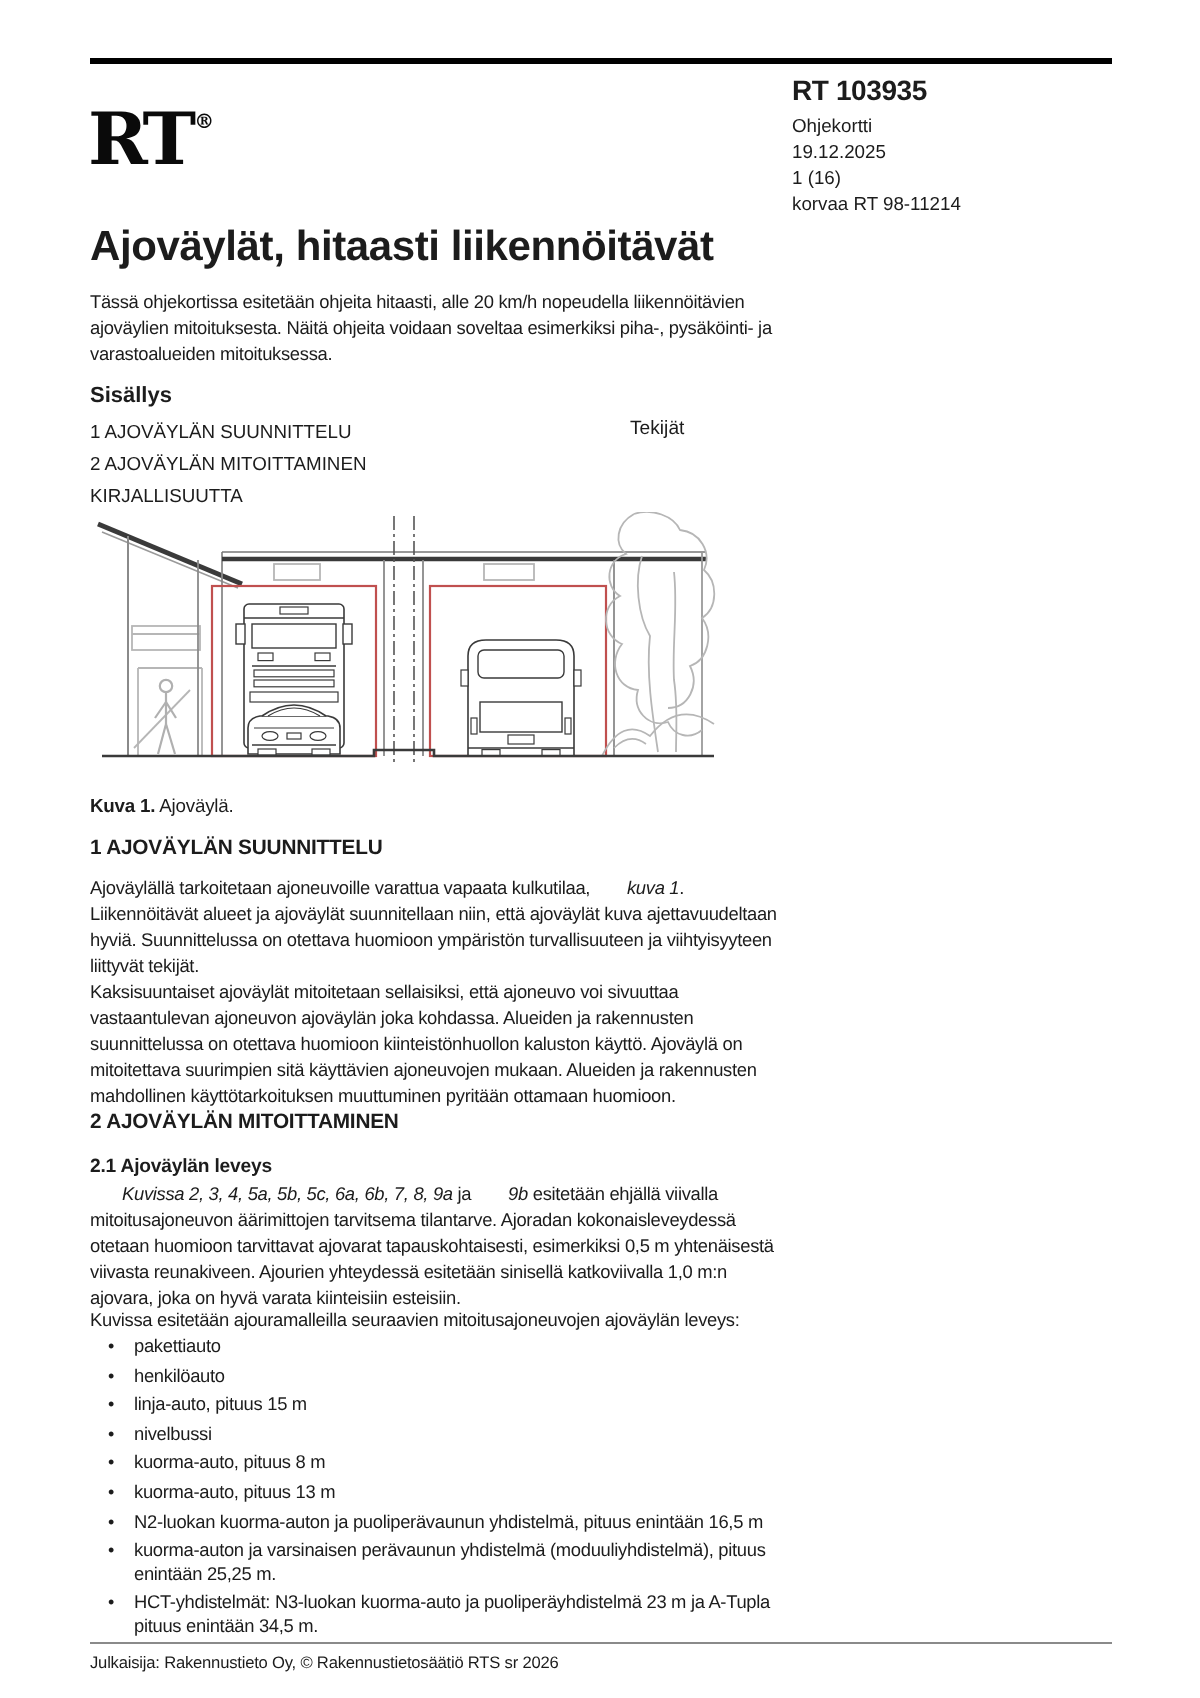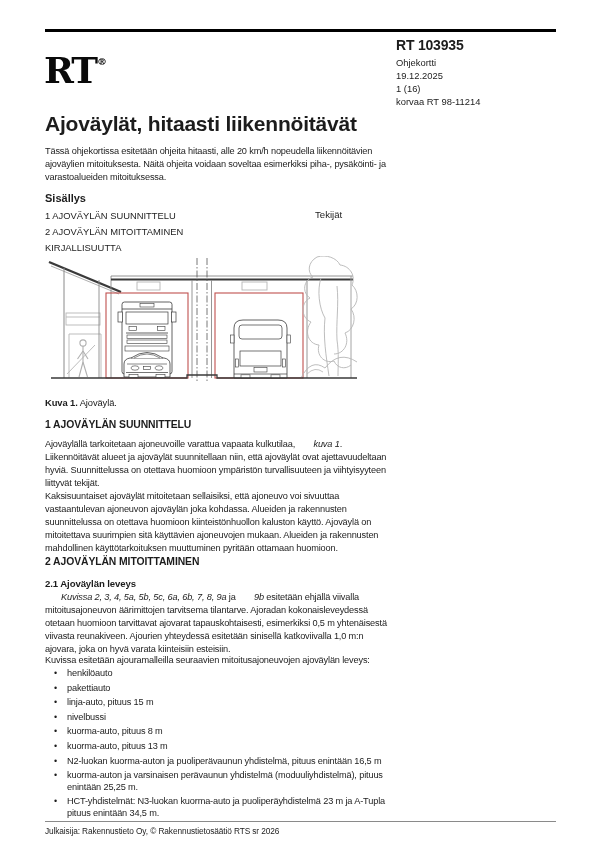--- a/index.html
+++ b/index.html
@@ -174,35 +174,35 @@
       <path d="M262,118 Q270,110 278,116" stroke-width="0.8"></path>
     </g>
 
     <path d="M6,122 L142,122 L142,119 L172,119 L172,122 L312,122" fill="none" stroke="#3a3a3a" stroke-width="1.3"></path>
   </svg>
 
   <div class="abs caption"><b>Kuva 1.</b><span> Ajoväylä.</span></div>
 
   <div class="abs h-sec h1">1 AJOVÄYLÄN SUUNNITTELU</div>
 
-  <div class="abs para p1"><span>Ajoväylällä tarkoitetaan ajoneuvoille varattua vapaata kulkutilaa, </span><span class="it">kuva 1</span><span>. Liikennöitävät alueet ja ajoväylät suunnitellaan niin, että ajoväylät ovat ajettavuudeltaan hyviä. Suunnittelussa on otettava huomioon ympäristön turvallisuuteen ja viihtyisyyteen liittyvät tekijät.</span></div>
+  <div class="abs para p1"><span>Ajoväylällä tarkoitetaan ajoneuvoille varattua vapaata kulkutilaa, </span><span class="it">kuva 1</span><span>. Liikennöitävät alueet ja ajoväylät suunnitellaan niin, että ajoväylät kuva ajettavuudeltaan hyviä. Suunnittelussa on otettava huomioon ympäristön turvallisuuteen ja viihtyisyyteen liittyvät tekijät.</span></div>
 
   <div class="abs para p2">Kaksisuuntaiset ajoväylät mitoitetaan sellaisiksi, että ajoneuvo voi sivuuttaa vastaantulevan ajoneuvon ajoväylän joka kohdassa. Alueiden ja rakennusten suunnittelussa on otettava huomioon kiinteistönhuollon kaluston käyttö. Ajoväylä on mitoitettava suurimpien sitä käyttävien ajoneuvojen mukaan. Alueiden ja rakennusten mahdollinen käyttötarkoituksen muuttuminen pyritään ottamaan huomioon.</div>
 
   <div class="abs h-sec h2">2 AJOVÄYLÄN MITOITTAMINEN</div>
 
   <div class="abs h21">2.1 Ajoväylän leveys</div>
 
   <div class="abs para p3"><span class="it">Kuvissa 2, 3, 4, 5a, 5b, 5c, 6a, 6b, 7, 8, 9a</span><span> ja </span><span class="it">9b</span><span> esitetään ehjällä viivalla mitoitusajoneuvon äärimittojen tarvitsema tilantarve. Ajoradan kokonaisleveydessä otetaan huomioon tarvittavat ajovarat tapauskohtaisesti, esimerkiksi 0,5 m yhtenäisestä viivasta reunakiveen. Ajourien yhteydessä esitetään sinisellä katkoviivalla 1,0 m:n ajovara, joka on hyvä varata kiinteisiin esteisiin.</span></div>
 
   <div class="abs para p4">Kuvissa esitetään ajouramalleilla seuraavien mitoitusajoneuvojen ajoväylän leveys:</div>
 
   <ul class="abs vlist">
+    <li>pakettiauto</li>
     <li>henkilöauto</li>
-    <li>pakettiauto</li>
     <li>linja-auto, pituus 15 m</li>
     <li>nivelbussi</li>
     <li>kuorma-auto, pituus 8 m</li>
     <li>kuorma-auto, pituus 13 m</li>
     <li>N2-luokan kuorma-auton ja puoliperävaunun yhdistelmä, pituus enintään 16,5 m</li>
     <li>kuorma-auton ja varsinaisen perävaunun yhdistelmä (moduuliyhdistelmä), pituus enintään 25,25 m.</li>
     <li>HCT-yhdistelmät: N3-luokan kuorma-auto ja puoliperäyhdistelmä 23 m ja A-Tupla pituus enintään 34,5 m.</li>
   </ul>
 
   <div class="abs foot-rule"></div>

